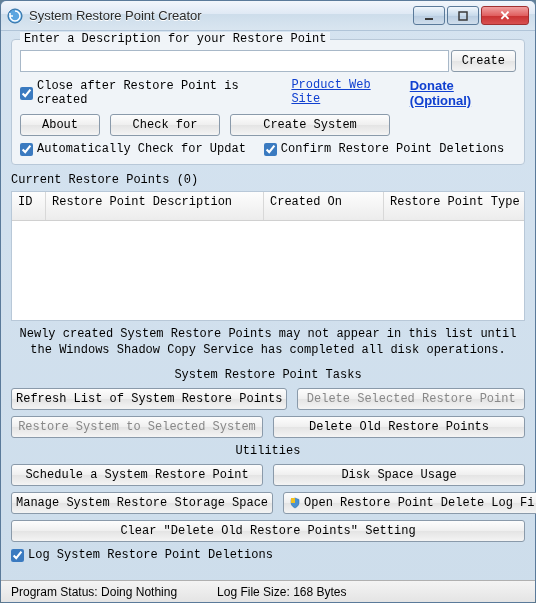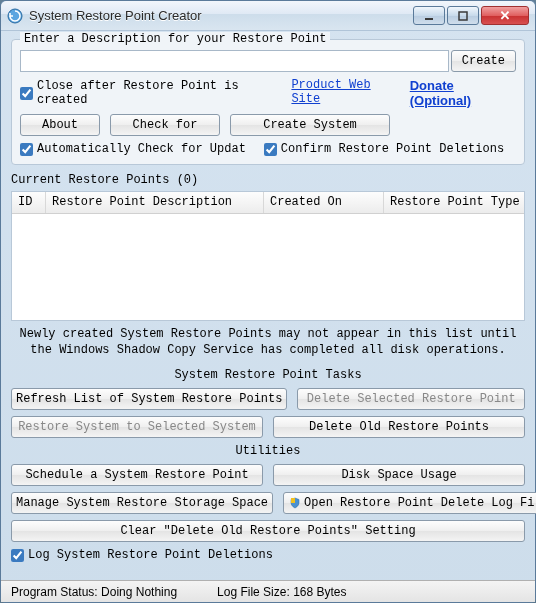--- a/index.html
+++ b/index.html
@@ -117,21 +117,21 @@
 .listview {
   border: 1px solid #b8c8d8;
   background: #fff;
   height: 130px;
   overflow: hidden;
 }
 .listview-header {
   display: flex;
   background: linear-gradient(to bottom, #fdfdfd 0, #ececec 100%);
   border-bottom: 1px solid #d0d0d0;
-  height: 22px;
+  height: 29px;
 }
 .col {
   padding: 3px 6px;
   border-right: 1px solid #d8d8d8;
   font-family: "Courier New", monospace;
   font-size: 12px;
   overflow: hidden;
   white-space: nowrap;
 }
 .col.id { width: 34px; }

